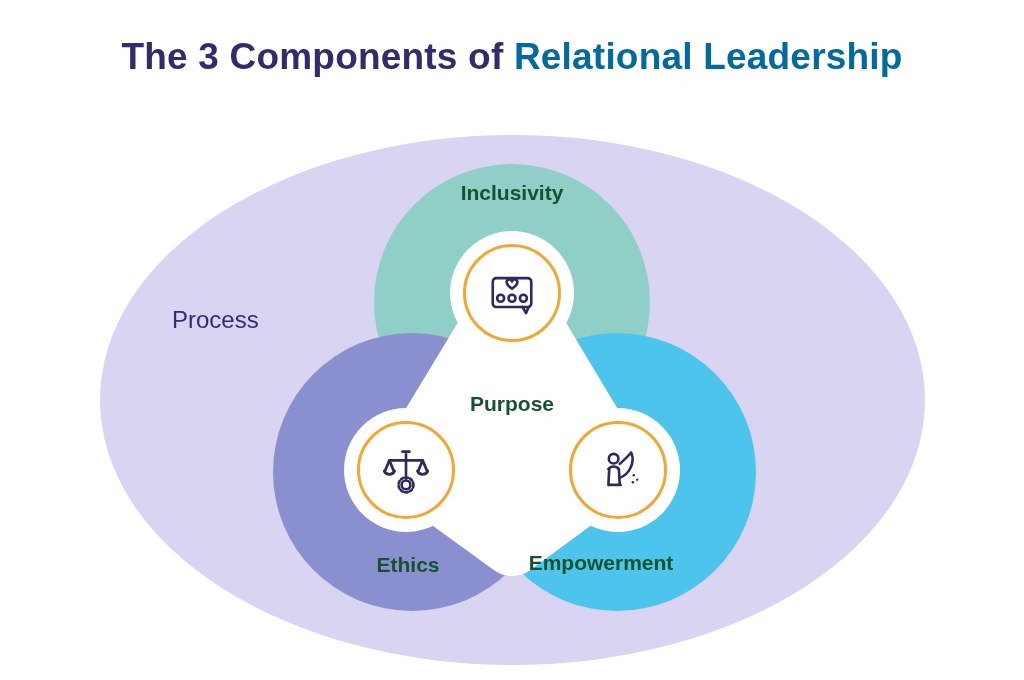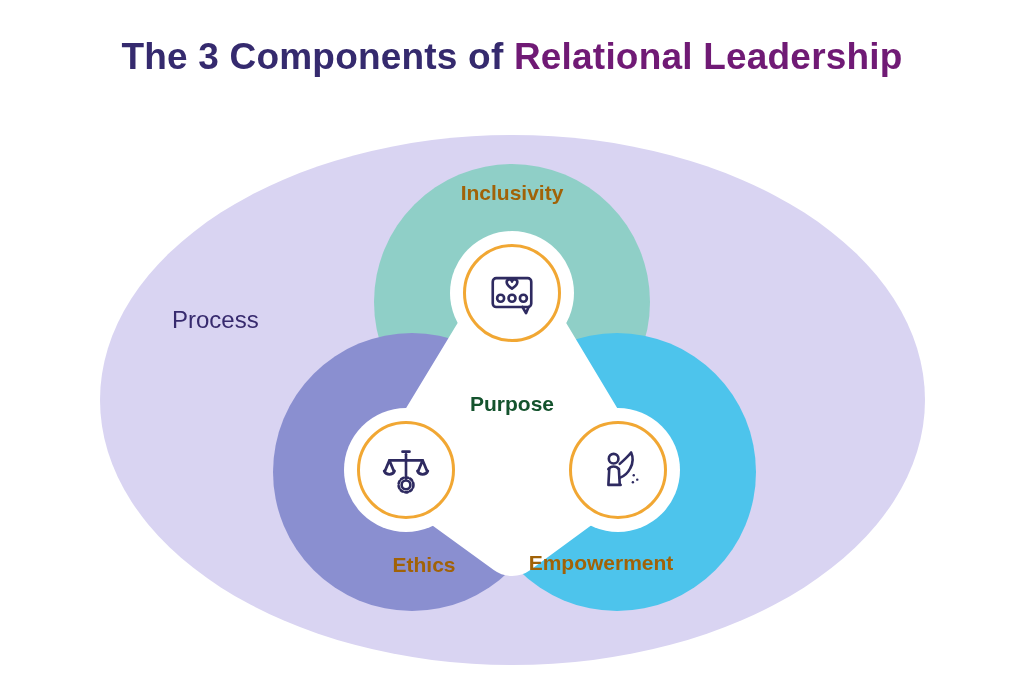--- a/index.html
+++ b/index.html
@@ -16,21 +16,21 @@
     top: 36px;
     left: 0;
     width: 100%;
     text-align: center;
     font-size: 37px;
     font-weight: 700;
     color: #352a6e;
     letter-spacing: 0.2px;
     white-space: nowrap;
   }
-  .title .hl { color: #701a75; }
+  .title .hl { color: #0369a1; }
 
   .ellipse {
     position: absolute;
     left: 100px;
     top: 135px;
     width: 825px;
     height: 530px;
     background: #d9d4f2;
     border-radius: 50%;
   }
@@ -48,25 +48,25 @@
   .c-purple { left: 273px; top: 333px; width: 278px; height: 278px; background: #8a8fd0; }
   .c-cyan   { left: 478px; top: 333px; width: 278px; height: 278px; background: #4dc4ec; }
 
   .blob { position: absolute; left: 0; top: 0; pointer-events: none; }
 
   .node-label {
     position: absolute;
     transform: translateX(-50%);
     font-size: 21px;
     font-weight: 700;
-    color: #a16207;
+    color: #14532d;
     white-space: nowrap;
   }
   .lbl-inclusivity { left: 512px; top: 181px; }
-  .lbl-ethics      { left: 424px; top: 553px; }
+  .lbl-ethics      { left: 408px; top: 553px; }
   .lbl-empowerment { left: 601px; top: 551px; }
   .lbl-purpose     { left: 512px; top: 392px; color: #14532d; }
 
   .badge {
     position: absolute;
     width: 124px;
     height: 124px;
     background: #ffffff;
     border-radius: 50%;
     display: flex;

